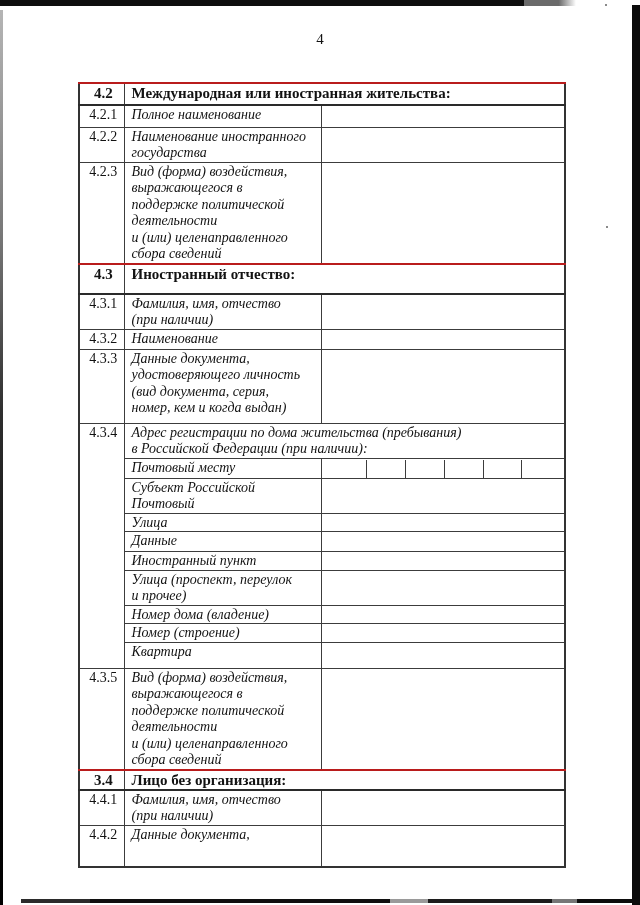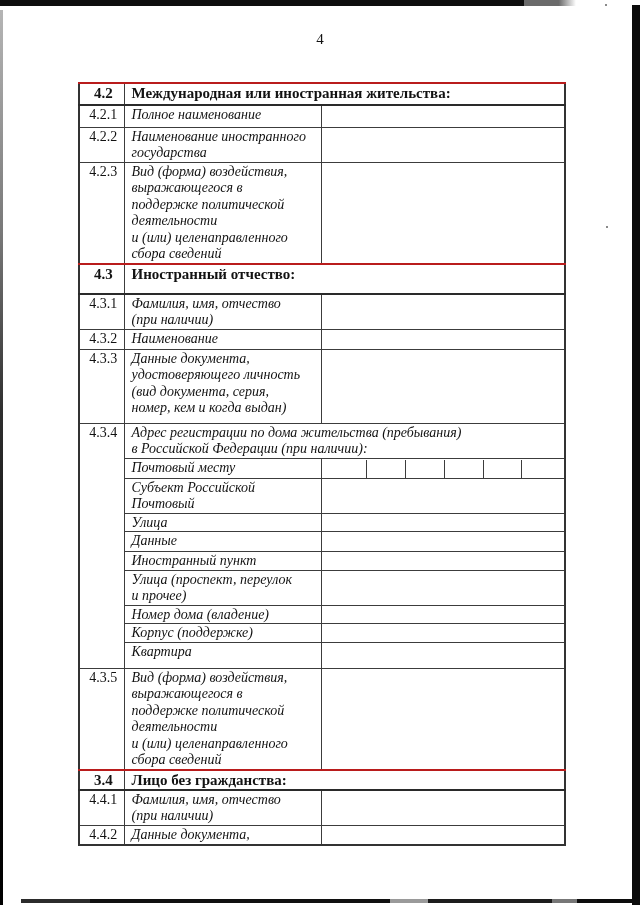--- a/index.html
+++ b/index.html
@@ -156,48 +156,48 @@
   <tr style="height:33px">
     <td class="lbl">Улица (проспект, переулок
 и прочее)</td>
     <td class="val"></td>
   </tr>
   <tr style="height:18px">
     <td class="lbl">Номер дома (владение)</td>
     <td class="val"></td>
   </tr>
   <tr style="height:18px">
-    <td class="lbl">Корпус (поддержке)</td>
+    <td class="lbl">Номер (строение)</td>
     <td class="val"></td>
   </tr>
   <tr style="height:26px">
     <td class="lbl">Квартира</td>
     <td class="val"></td>
   </tr>
 
   <tr style="height:102px">
     <td class="num">4.3.5</td>
     <td class="lbl">Вид (форма) воздействия,
 выражающегося в
 поддержке политической
 деятельности
 и (или) целенаправленного
 сбора сведений</td>
     <td class="val"></td>
   </tr>
 
   <tr class="sec" style="height:18px">
     <td class="num">3.4</td>
-    <td class="title" colspan="2">Лицо без гражданства:</td>
+    <td class="title" colspan="2">Лицо без организация:</td>
   </tr>
   <tr style="height:32px">
     <td class="num">4.4.1</td>
     <td class="lbl">Фамилия, имя, отчество
 (при наличии)</td>
     <td class="val"></td>
   </tr>
-  <tr style="height:20px">
+  <tr style="height:42px">
     <td class="num">4.4.2</td>
     <td class="lbl">Данные документа,</td>
     <td class="val"></td>
   </tr>
 </tbody>
   </table>
 
 </body></html>

